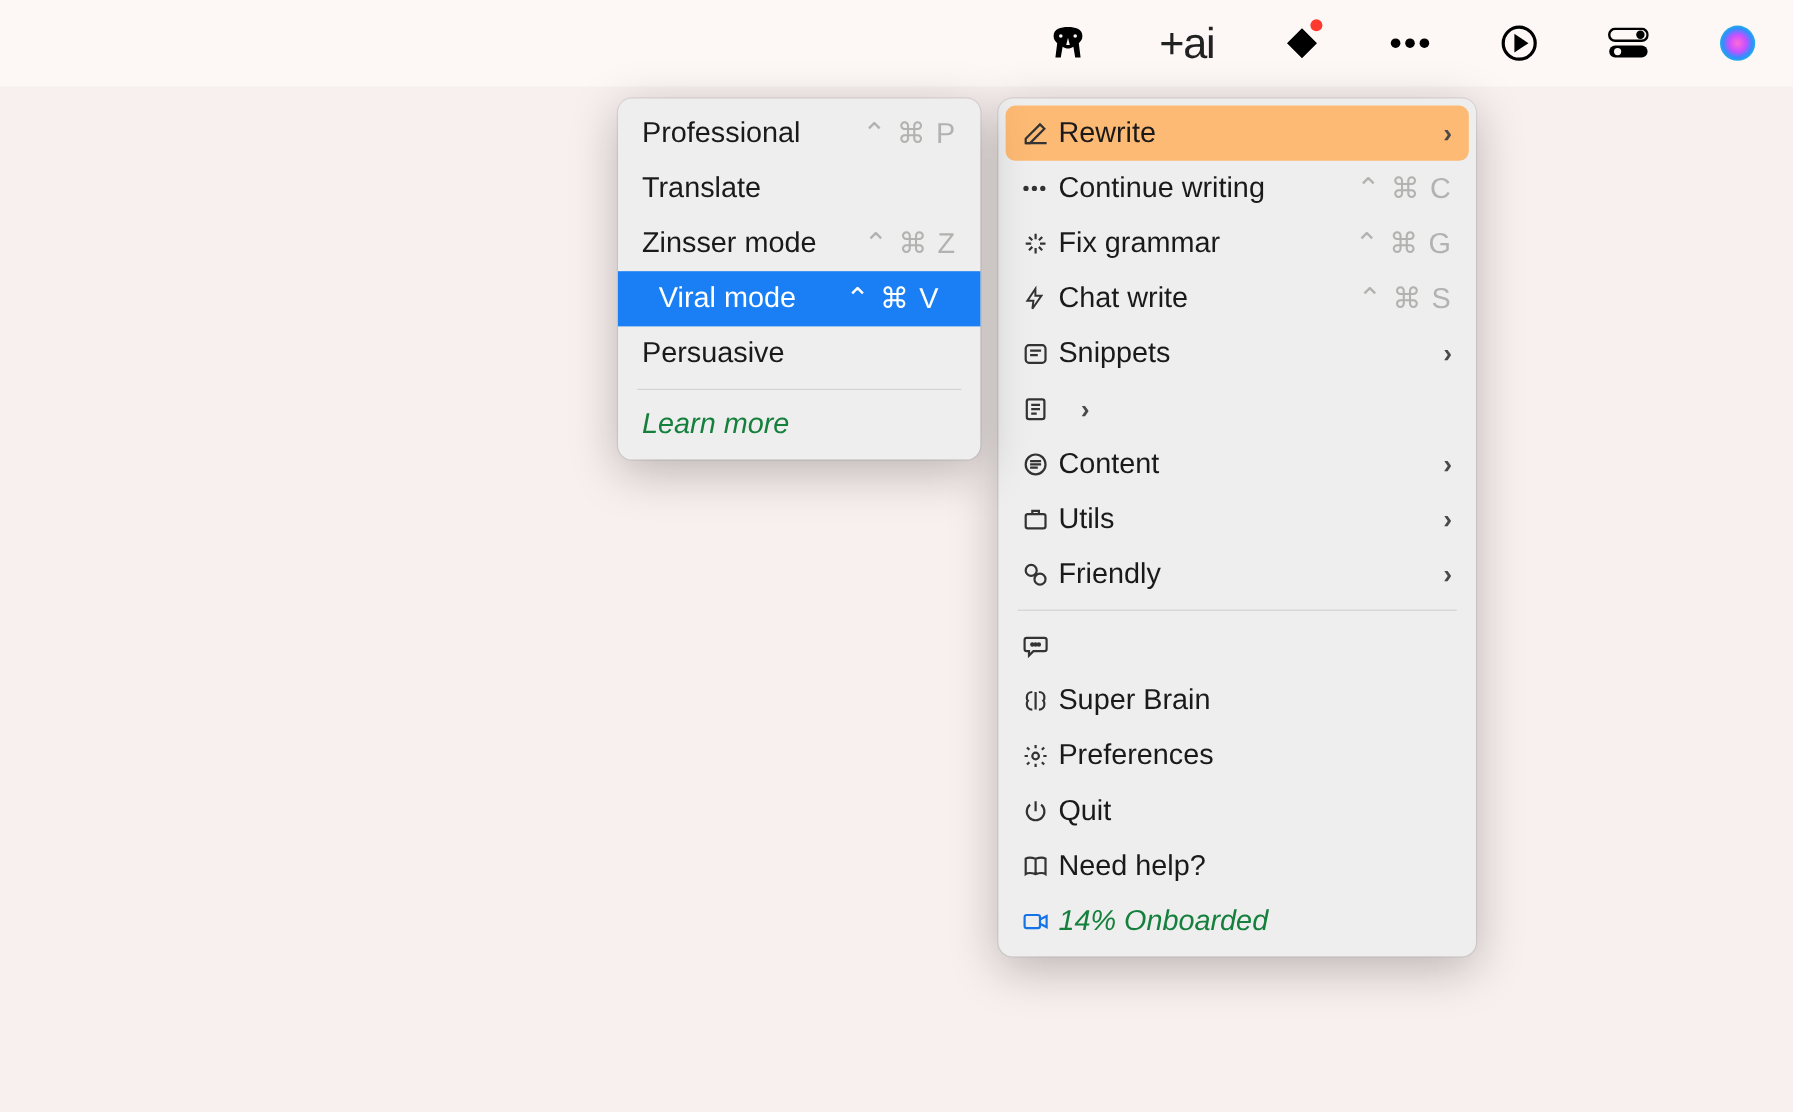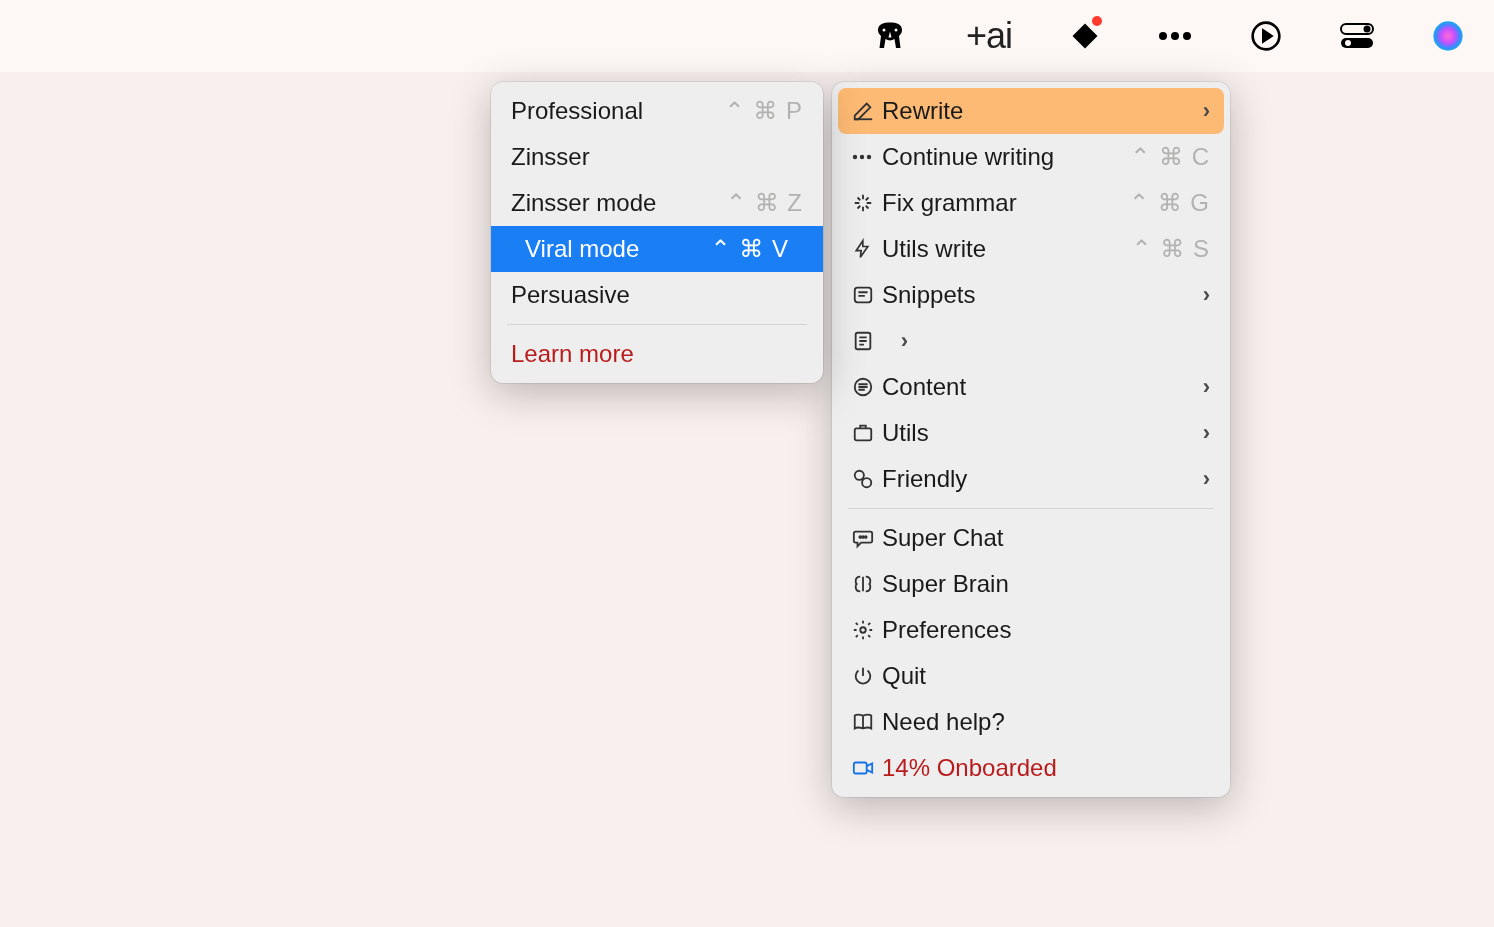--- a/index.html
+++ b/index.html
@@ -44,22 +44,22 @@
     box-shadow: 0 10px 40px rgba(0,0,0,0.25), 0 0 0 1px rgba(0,0,0,0.08);
     padding: 6px;
   }
   .main-menu {
     top: 82px;
     left: 832px;
     width: 398px;
   }
   .sub-menu {
     top: 82px;
-    left: 491px;
-    width: 332px;
+    left: 515px;
+    width: 302px;
   }
   .menu-item {
     display: flex;
     align-items: center;
     height: 46px;
     padding: 0 14px;
     border-radius: 8px;
     cursor: pointer;
     font-size: 24px;
     color: #1a1a1a;
@@ -97,21 +97,22 @@
     text-align: right;
     display: flex;
     justify-content: flex-end;
   }
   .menu-sep {
     height: 1px;
     background: #d5d3d2;
     margin: 6px 10px;
   }
   .menu-link {
-    color: #b91c1c;
+    color: #15803d;
+    font-style: italic;
   }
   .chev-glyph {
     font-size: 22px;
     font-weight: 600;
     color: #4a4a4a;
   }
   svg { display: block; }
 </style>
 </head>
 <body>
@@ -199,21 +200,21 @@
     </span>
     <span class="label">Fix grammar</span>
     <span class="shortcut">⌃ ⌘ G</span>
   </div>
   <div class="menu-item">
     <span class="icon">
       <svg width="20" height="22" viewBox="0 0 24 24" fill="none" stroke="#333" stroke-width="2">
           <path d="M13 2 L5 14 L11 14 L10 22 L19 9 L13 9 Z"></path>
         </svg>
     </span>
-    <span class="label">Utils write</span>
+    <span class="label">Chat write</span>
     <span class="shortcut">⌃ ⌘ S</span>
   </div>
   <div class="menu-item">
     <span class="icon">
       <svg width="22" height="22" viewBox="0 0 24 24" fill="none" stroke="#333" stroke-width="2">
           <rect x="3" y="4" width="18" height="16" rx="3"></rect>
           <path d="M7 9 H17 M7 13 H14"></path>
         </svg>
     </span>
     <span class="label">Snippets</span>
@@ -274,21 +275,20 @@
 
   <div class="menu-item">
     <span class="icon">
       <svg width="22" height="22" viewBox="0 0 24 24" fill="none" stroke="#333" stroke-width="2">
           <path d="M4 5 H20 A2 2 0 0 1 22 7 V15 A2 2 0 0 1 20 17 H10 L6 21 V17 H4 A2 2 0 0 1 2 15 V7 A2 2 0 0 1 4 5 Z"></path>
           <circle cx="9" cy="11" r="1" fill="#333"></circle>
           <circle cx="12" cy="11" r="1" fill="#333"></circle>
           <circle cx="15" cy="11" r="1" fill="#333"></circle>
         </svg>
     </span>
-    <span class="label">Super Chat</span>
   </div>
   <div class="menu-item">
     <span class="icon">
       <svg width="22" height="22" viewBox="0 0 24 24" fill="none" stroke="#333" stroke-width="2">
           <path d="M9 4 C6 4 4 6 4 9 C4 10 4 11 5 12 C4 13 4 14 4 15 C4 18 6 20 9 20 M15 4 C18 4 20 6 20 9 C20 10 20 11 19 12 C20 13 20 14 20 15 C20 18 18 20 15 20 M12 4 V20"></path>
         </svg>
     </span>
     <span class="label">Super Brain</span>
   </div>
   <div class="menu-item">
@@ -327,21 +327,21 @@
     <span class="label menu-link">14% Onboarded</span>
   </div>
 </div>
 
 <div class="menu sub-menu">
   <div class="menu-item">
     <span class="label">Professional</span>
     <span class="shortcut">⌃ ⌘ P</span>
   </div>
   <div class="menu-item">
-    <span class="label">Zinsser</span>
+    <span class="label">Translate</span>
   </div>
   <div class="menu-item">
     <span class="label">Zinsser mode</span>
     <span class="shortcut">⌃ ⌘ Z</span>
   </div>
   <div class="menu-item selected">
     <span class="label">Viral mode</span>
     <span class="shortcut">⌃ ⌘ V</span>
   </div>
   <div class="menu-item">

